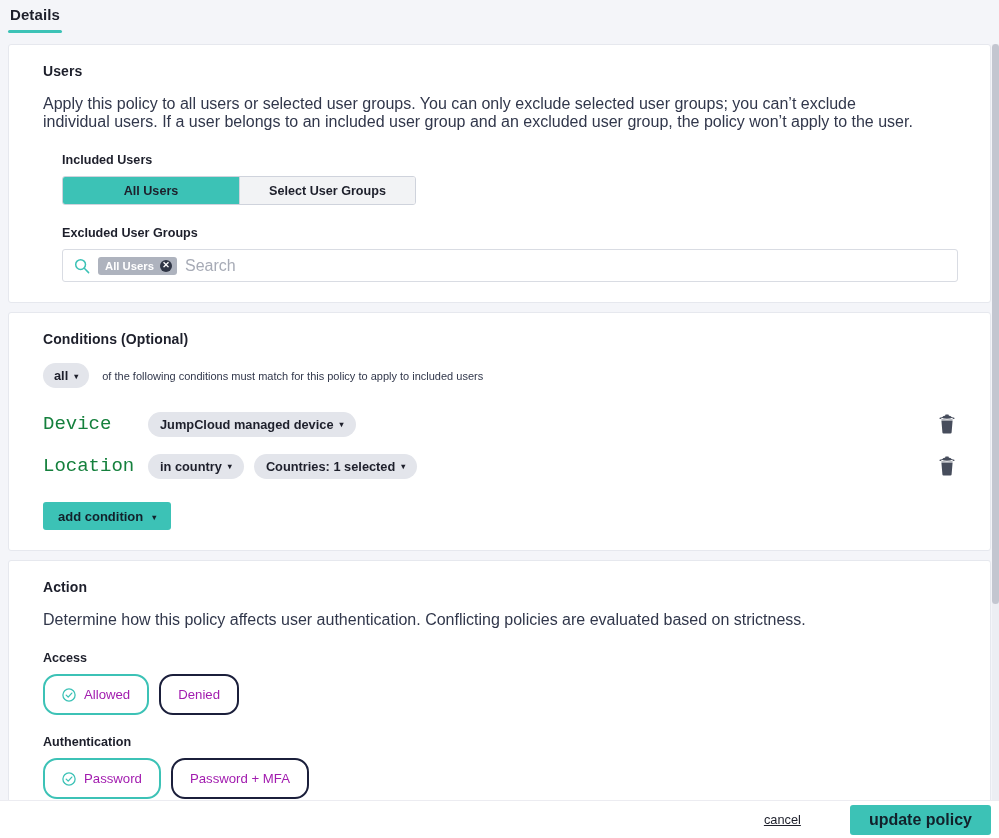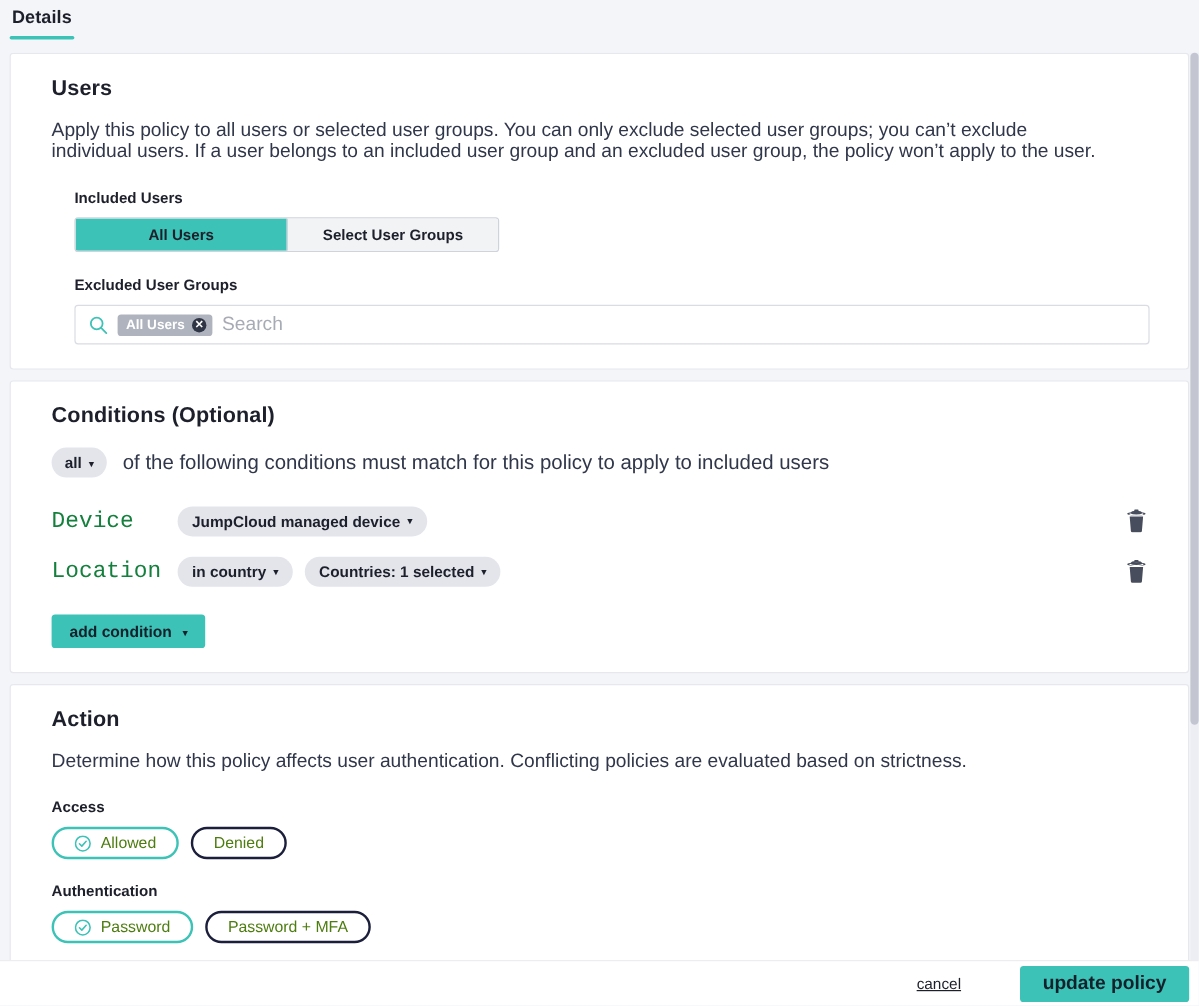--- a/index.html
+++ b/index.html
@@ -36,21 +36,21 @@
     padding: 0 8px;
   }
   .card {
     background: #ffffff;
     border: 1px solid #e6e8ee;
     border-radius: 3px;
     margin-bottom: 9px;
     padding: 18px 34px 20px 34px;
   }
   .card h2 {
-    font-size: 18px; font-weight: 700; color: #1d1f2b;
+    font-size: 14px; font-weight: 700; color: #1d1f2b;
     margin-bottom: 16px; letter-spacing: .1px;
   }
   .desc {
     font-size: 16px; line-height: 18px; color: #31374b;
     max-width: 880px; margin-bottom: 22px;
   }
   .sublabel {
     font-size: 12.6px; font-weight: 700; color: #1d1f2b;
     margin-bottom: 9px;
   }
@@ -103,21 +103,21 @@
   .cond-lead { display: flex; align-items: center; gap: 13px; margin-bottom: 17px; }
   .pill {
     display: inline-flex; align-items: center; gap: 6px;
     background: #e3e5eb; color: #1d1f2b;
     border-radius: 13px; height: 25px; padding: 0 12px;
     font-size: 12.8px; font-weight: 700; white-space: nowrap;
     cursor: pointer; user-select: none; justify-content: space-between;
   }
   .pill .caret { font-size: 8px; line-height: 1; position: relative; top: 1px; }
   .cond-lead .pill { padding: 0 11px; }
-  .cond-text { font-size: 17px; color: #31374b; }
+  .cond-text { font-size: 11px; color: #31374b; }
 
   .cond-row {
     display: flex; align-items: center;
     height: 38px; margin-bottom: 4px;
   }
   .cond-name {
     width: 105px; flex: 0 0 105px;
     font-size: 19px; color: #15803d; font-family: Liberation Mono, monospace;
   }
   .cond-pills { display: flex; gap: 10px; flex: 1 1 auto; }
@@ -131,22 +131,22 @@
     font-size: 13px; font-weight: 700; cursor: pointer;
     font-family: "Liberation Sans", sans-serif;
     margin-top: 13px;
   }
   .btn-teal .caret { font-size: 8px; position: relative; top: 1px; }
 
   
   .choice-row { display: flex; gap: 10px; margin-bottom: 20px; }
   .choice {
     display: inline-flex; align-items: center; gap: 8px;
-    height: 27px; padding: 0 17px; border-radius: 14px;
-    font-size: 13.2px; color: #4d7c0f; background: #fff;
+    height: 41px; padding: 0 17px; border-radius: 14px;
+    font-size: 13.2px; color: #a21caf; background: #fff;
     cursor: pointer; user-select: none; white-space: nowrap;
   }
   .choice.selected { border: 2px solid #3cc2b6; }
   .choice.unselected { border: 2px solid #1b1f3b; }
 
   
   .footer {
     position: absolute; left: 0; right: 0; bottom: 0; height: 38px;
     background: #ffffff;
     display: flex; align-items: center; justify-content: flex-end;

